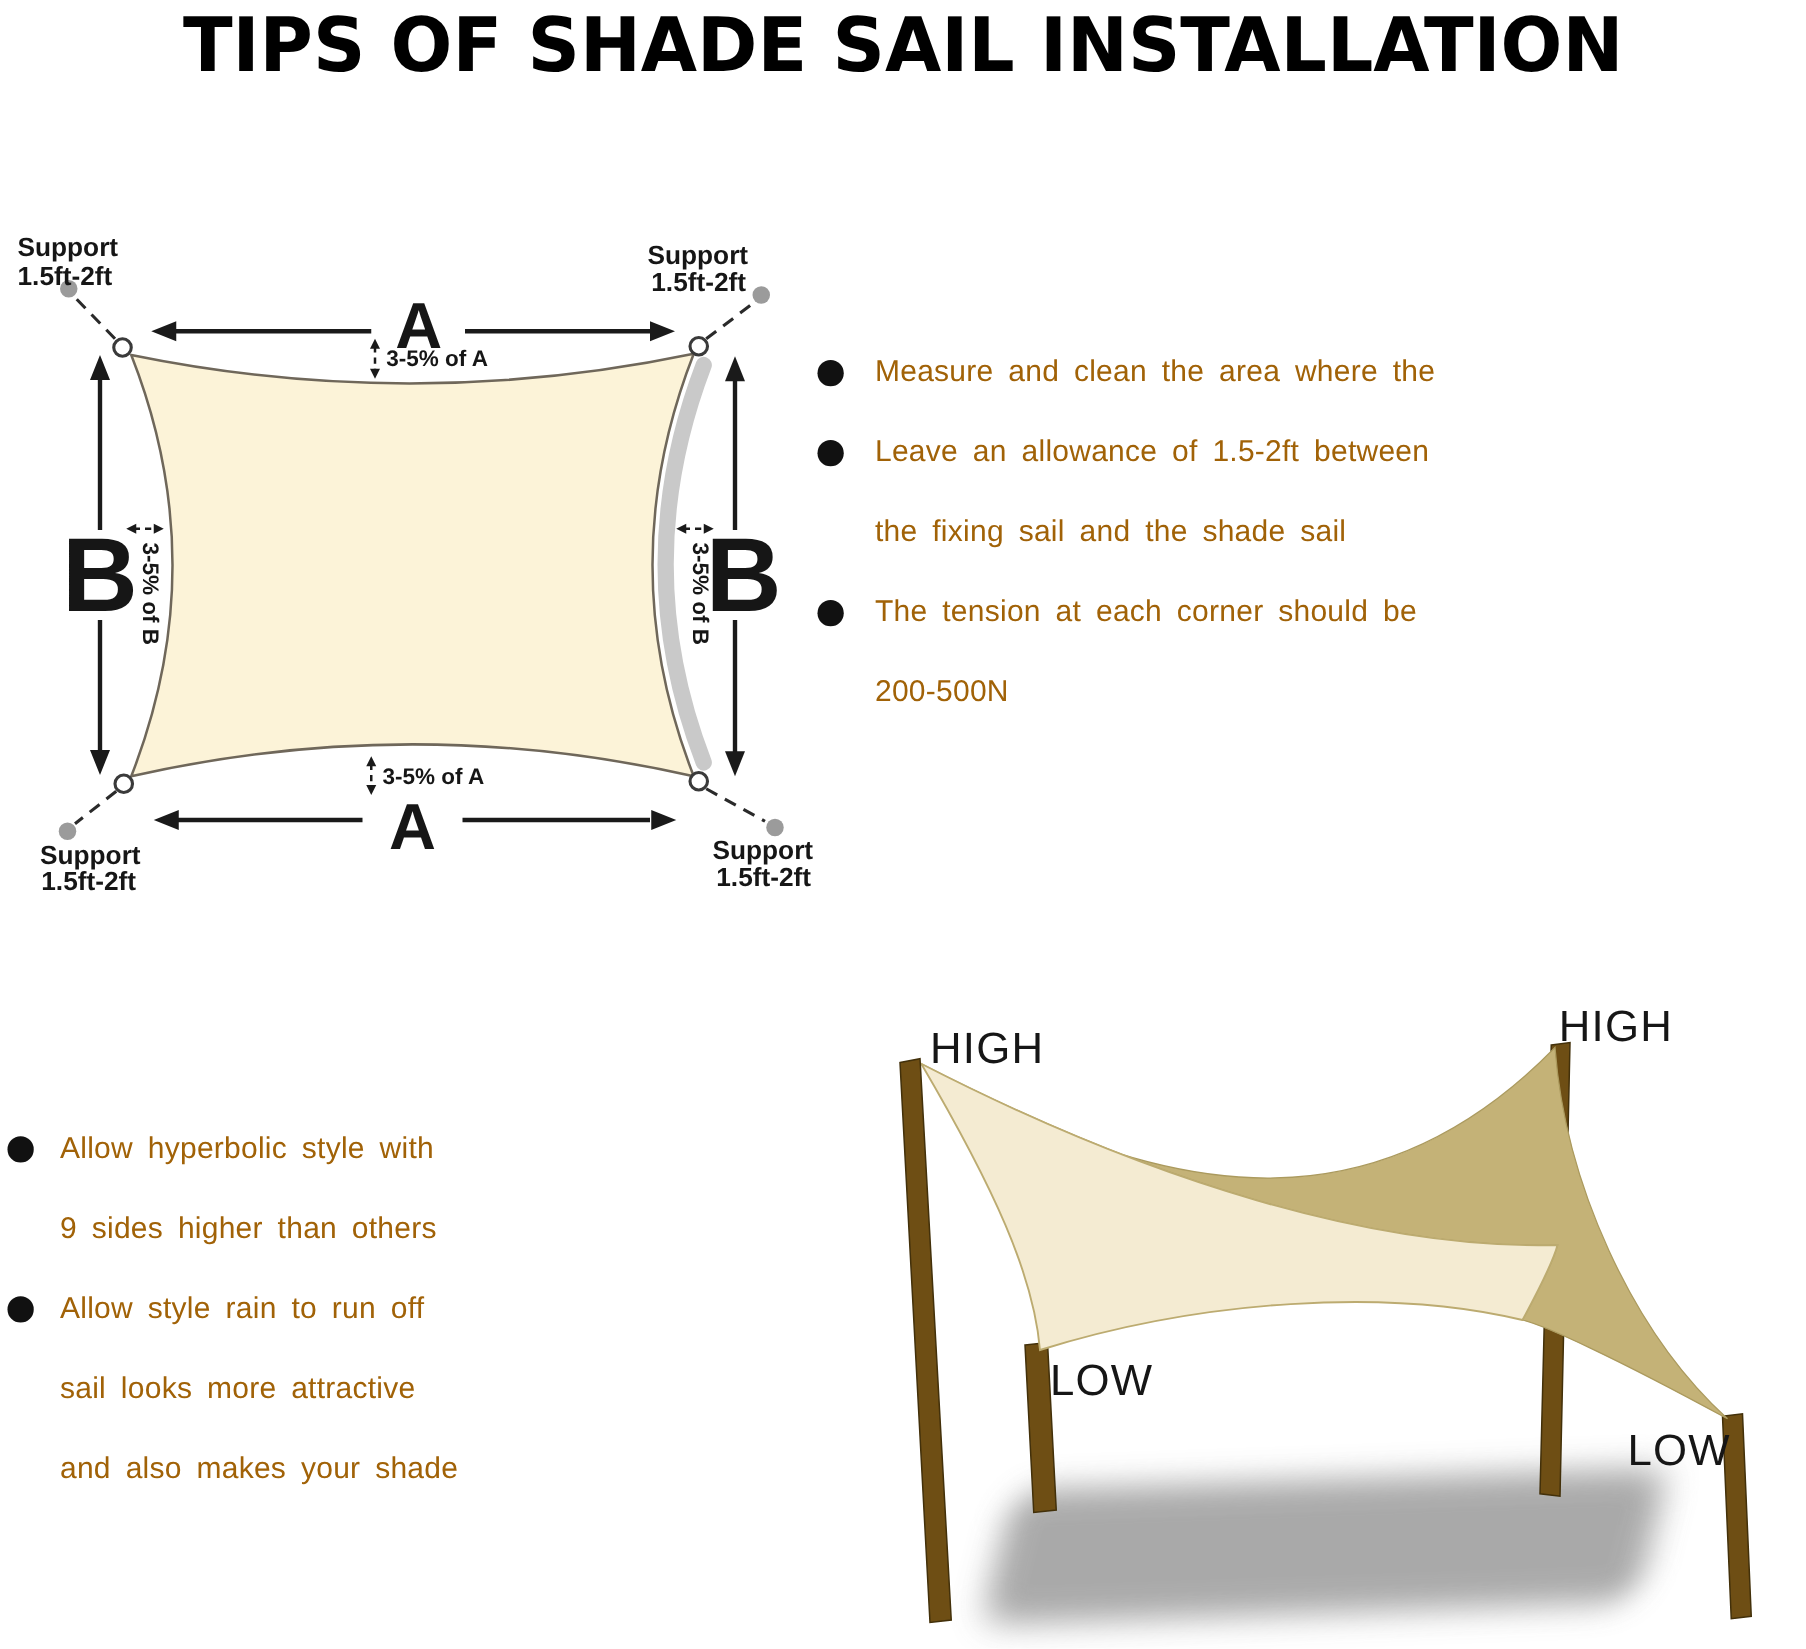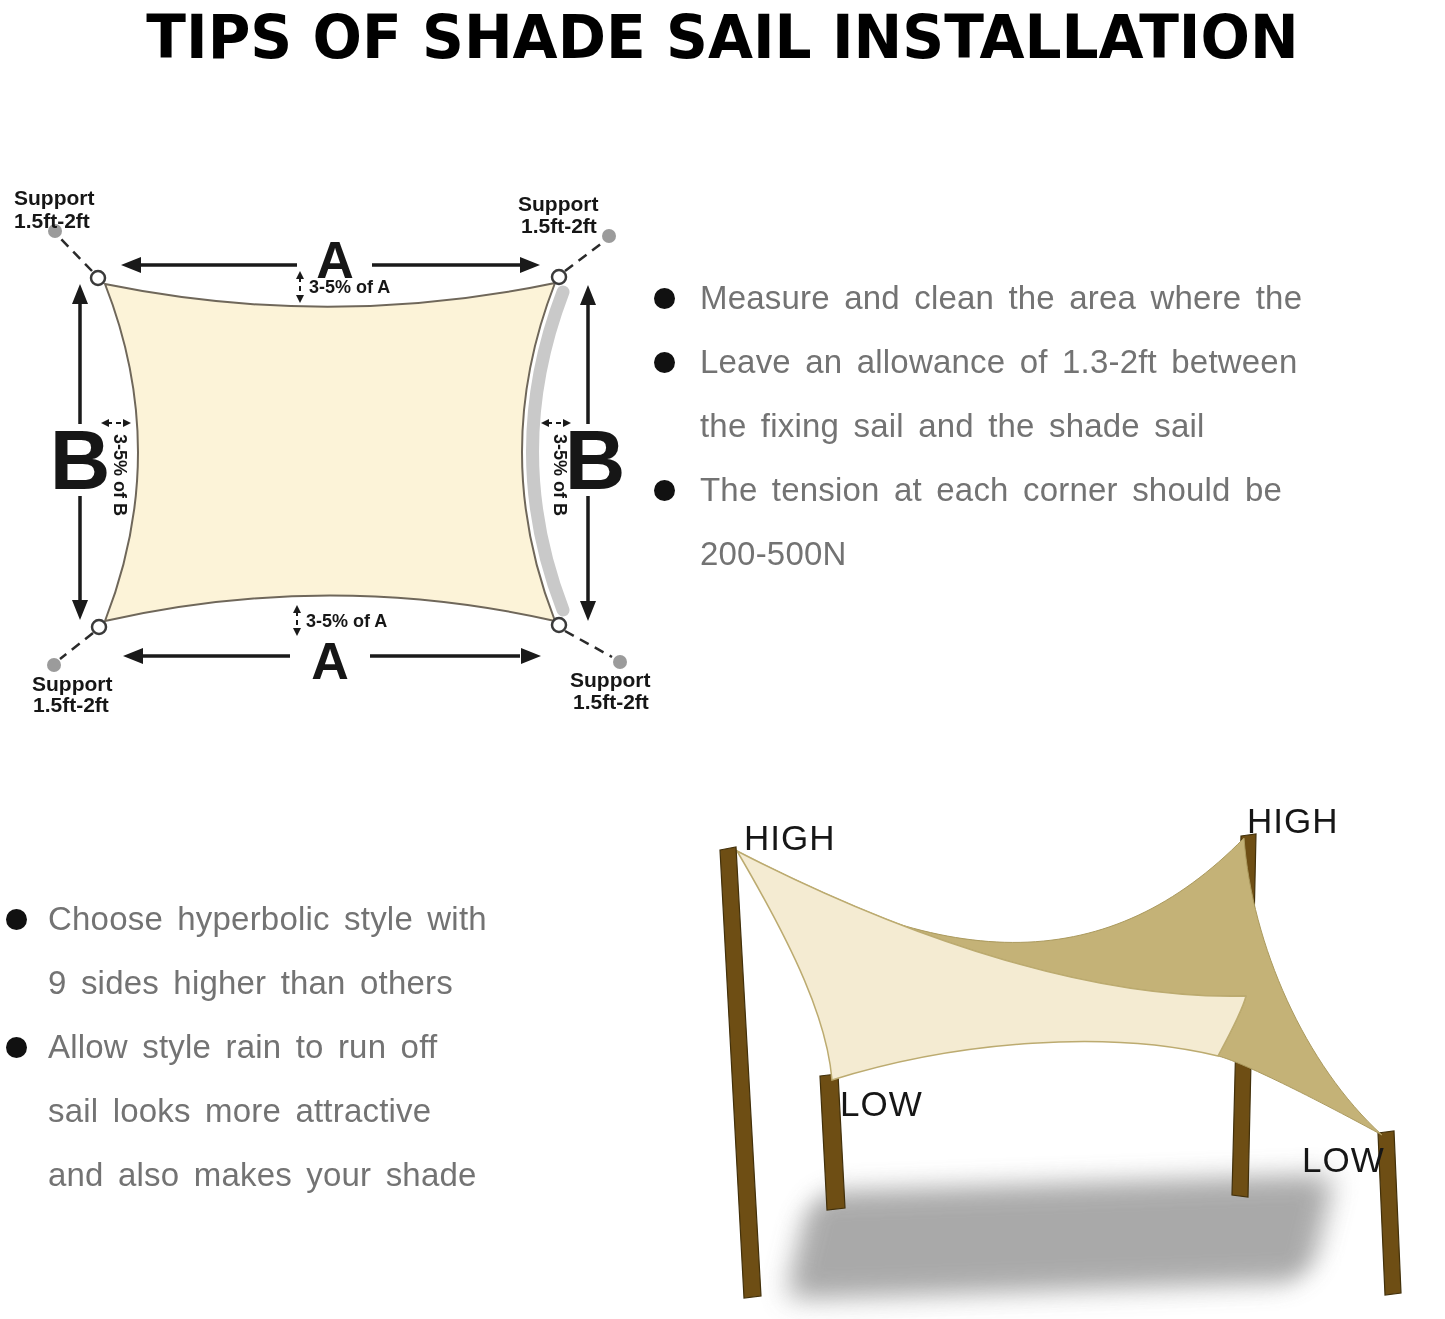--- a/index.html
+++ b/index.html
@@ -16,21 +16,21 @@
          transform:skewX(-16deg) rotate(-2deg);filter:blur(13px);}
   
   .tips{position:absolute;z-index:3;}
   .tips-right{left:654px;top:266px;}
   .tips-left{left:6px;top:887px;}
   .tip{display:flex;align-items:flex-start;}
   .dot{flex:0 0 auto;width:21px;height:21px;border-radius:50%;background:#111;margin-top:22px;}
   .tips-right .dot{margin-right:25px;}
   .tips-left .dot{margin-right:21px;}
   .tline{height:64px;display:flex;align-items:center;white-space:nowrap;
-         font-size:33px;letter-spacing:.2px;word-spacing:5px;color:#737373;}
+         font-size:24px;letter-spacing:.2px;word-spacing:5px;color:#a16207;}
   
   svg text{font-family:"Liberation Sans",sans-serif;fill:#161616;}
   .t-ab{font-size:52px;font-weight:700;text-anchor:middle;}
   .t-b{font-size:84px;font-weight:700;text-anchor:middle;}
   .t-sup{font-size:21px;font-weight:700;}
   .t-pct{font-size:18px;font-weight:700;}
   .t-hl{font-size:35px;font-weight:400;letter-spacing:1px;}
   .arr{stroke:#1a1a1a;stroke-width:3.5;fill:none;}
   .ahead{fill:#1a1a1a;stroke:none;}
   .dash{stroke:#2a2a2a;stroke-width:2.5;fill:none;stroke-dasharray:10 7;}
@@ -176,38 +176,38 @@
   <div class="tips tips-right">
     <div class="tip">
       <span class="dot"></span>
       <div>
         <div class="tline">Measure and clean the area where the</div>
       </div>
     </div>
     <div class="tip">
       <span class="dot"></span>
       <div>
-        <div class="tline">Leave an allowance of 1.3-2ft between</div>
+        <div class="tline">Leave an allowance of 1.5-2ft between</div>
         <div class="tline">the fixing sail and the shade sail</div>
       </div>
     </div>
     <div class="tip">
       <span class="dot"></span>
       <div>
         <div class="tline">The tension at each corner should be</div>
         <div class="tline">200-500N</div>
       </div>
     </div>
   </div>
 
   <div class="tips tips-left">
     <div class="tip">
       <span class="dot"></span>
       <div>
-        <div class="tline">Choose hyperbolic style with</div>
+        <div class="tline">Allow hyperbolic style with</div>
         <div class="tline">9 sides higher than others</div>
       </div>
     </div>
     <div class="tip">
       <span class="dot"></span>
       <div>
         <div class="tline">Allow style rain to run off</div>
         <div class="tline">sail looks more attractive</div>
         <div class="tline">and also makes your shade</div>
       </div>

